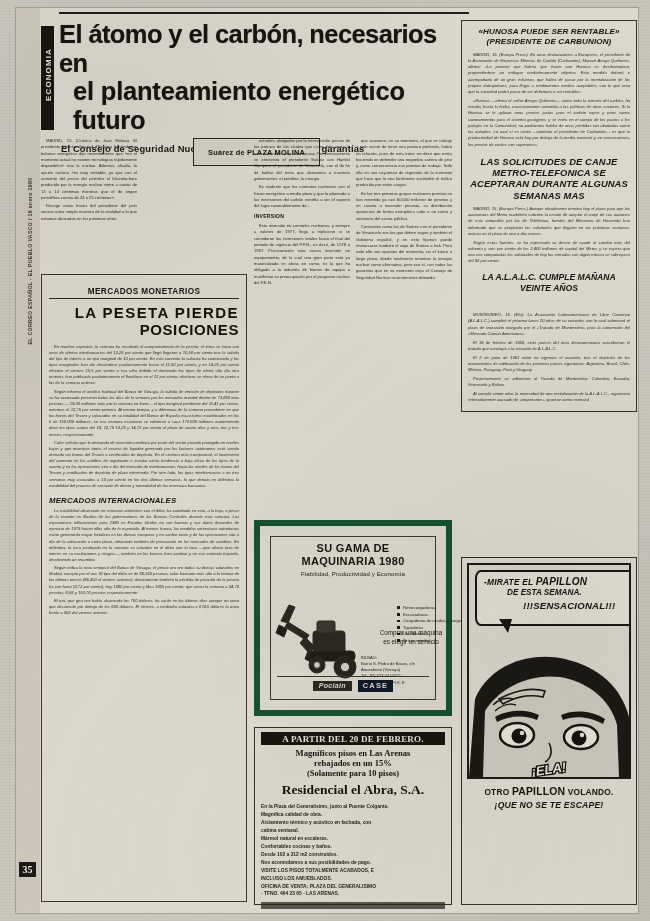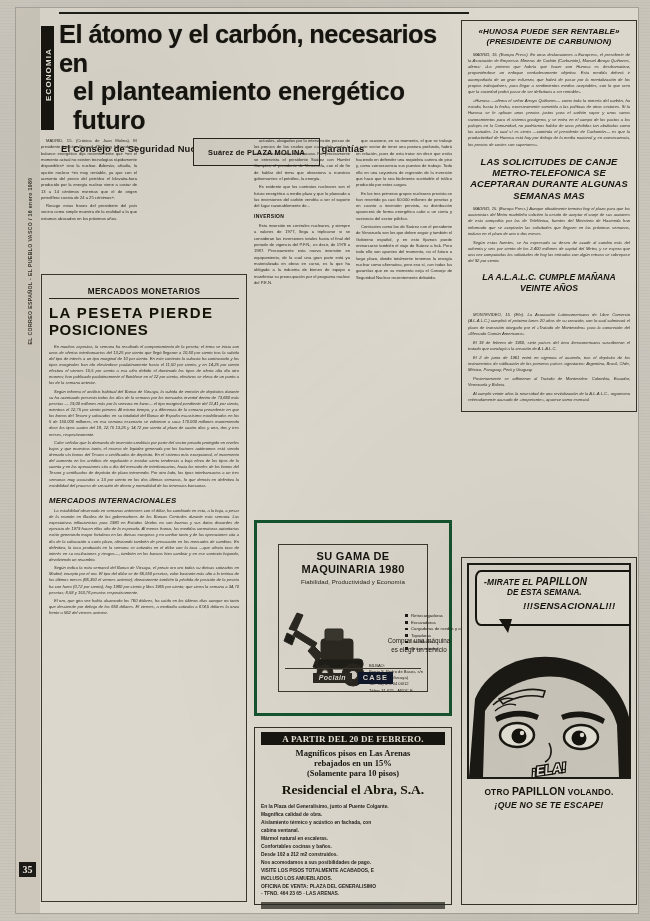--- a/index.html
+++ b/index.html
@@ -97,21 +97,21 @@
     position:absolute;left:0px;top:262px;width:206px;height:628px;
     border:1px solid #3a372e;background:#dcd7cc;box-sizing:border-box;padding:5px 7px;
   }
   .mm-kicker{
     text-align:center;font-size:8.2px;font-weight:bold;color:#16150f;
     letter-spacing:.4px;padding-bottom:2px;margin:2px 0 3px;
     border-bottom:1px solid #2a281f;display:inline-block;
     width:100%;box-sizing:border-box;
   }
   .mm-title{
-    text-align:left;font-size:15px;font-weight:bold;color:#141309;
+    text-align:right;font-size:15px;font-weight:bold;color:#141309;
     letter-spacing:1.4px;line-height:1.12;margin:3px 0 5px;
   }
   .mm-title .l2{display:block;letter-spacing:.6px;}
   .mm-sub{
     font-size:7.8px;font-weight:bold;font-style:italic;color:#16150f;
     margin:7px 0 3px;letter-spacing:.2px;
   }
   .mm-body{font-size:4.1px;line-height:1.5;text-align:justify;color:#2e2b24;font-style:italic;}
   .mm-body p{margin:0 0 2px 0;text-indent:5px;}
 
@@ -136,21 +136,21 @@
   .r-title3{
     text-align:center;font-size:8.6px;font-weight:bold;font-style:italic;
     color:#15140e;line-height:1.2;margin:8px 0 19px;
   }
   .r-body{font-size:4.15px;line-height:1.5;text-align:justify;color:#2e2b24;font-style:italic;}
   .r-body p{margin:0 0 2.5px;text-indent:5px;}
 
   
   .ad-maq{
     position:absolute;left:213px;top:508px;width:198px;height:196px;
-    border:3px solid #14532d;background:#dbd6cb;box-sizing:border-box;padding:21px;
+    border:6px solid #14532d;background:#dbd6cb;box-sizing:border-box;padding:10px;
   }
   .ad-maq-inner{border:1px solid #3b382f;height:100%;box-sizing:border-box;padding:5px 6px;position:relative;}
   .maq-t1{text-align:center;font-size:11px;font-weight:bold;color:#16150f;letter-spacing:.3px;}
   .maq-t2{text-align:center;font-size:11px;font-weight:bold;color:#16150f;letter-spacing:.3px;margin-top:1px;}
   .maq-t3{text-align:center;font-size:6.1px;color:#23211a;margin-top:3px;letter-spacing:.1px;}
   .maq-list{position:absolute;left:86px;top:52px;width:106px;}
   .maq-list li{
     list-style:none;font-size:4.3px;color:#26241d;margin:0 0 1.6px;
     position:relative;padding-left:6px;white-space:nowrap;
   }

